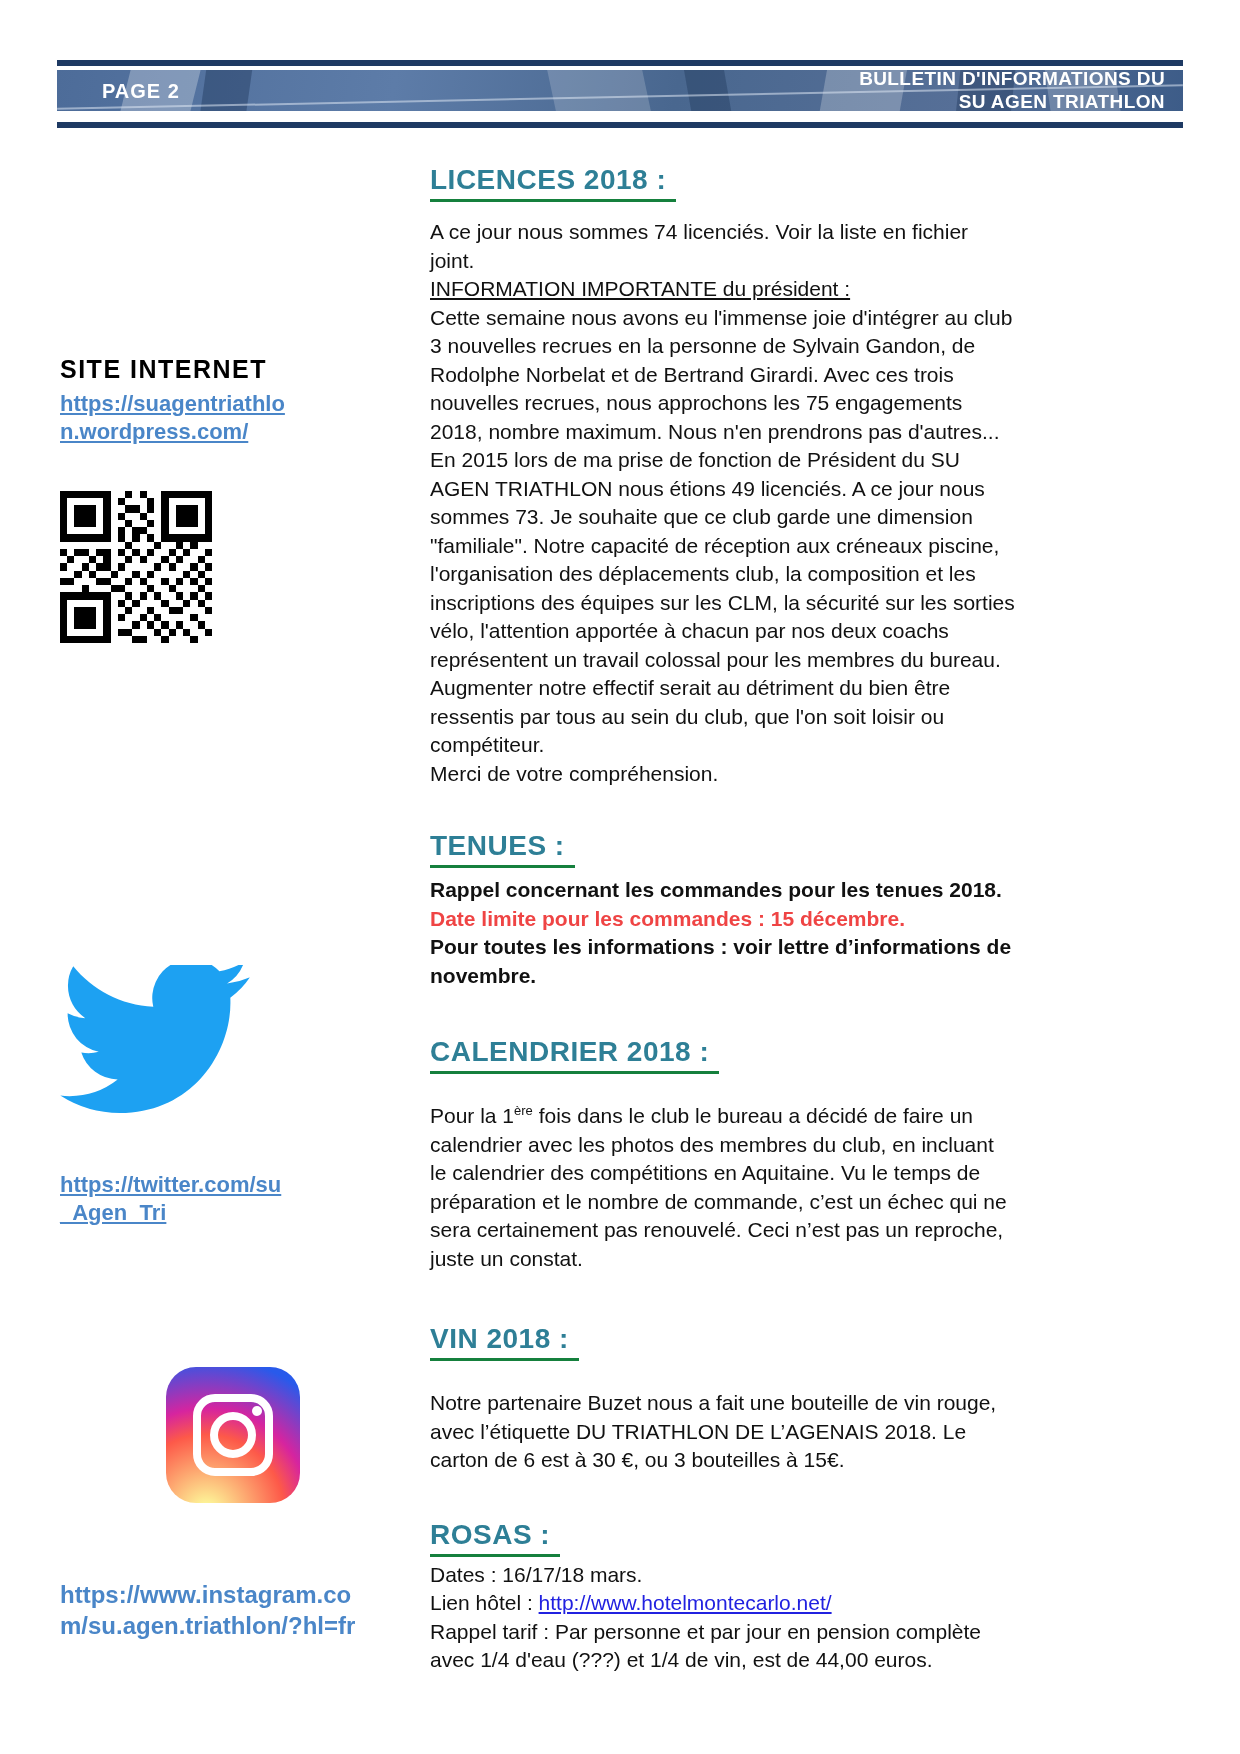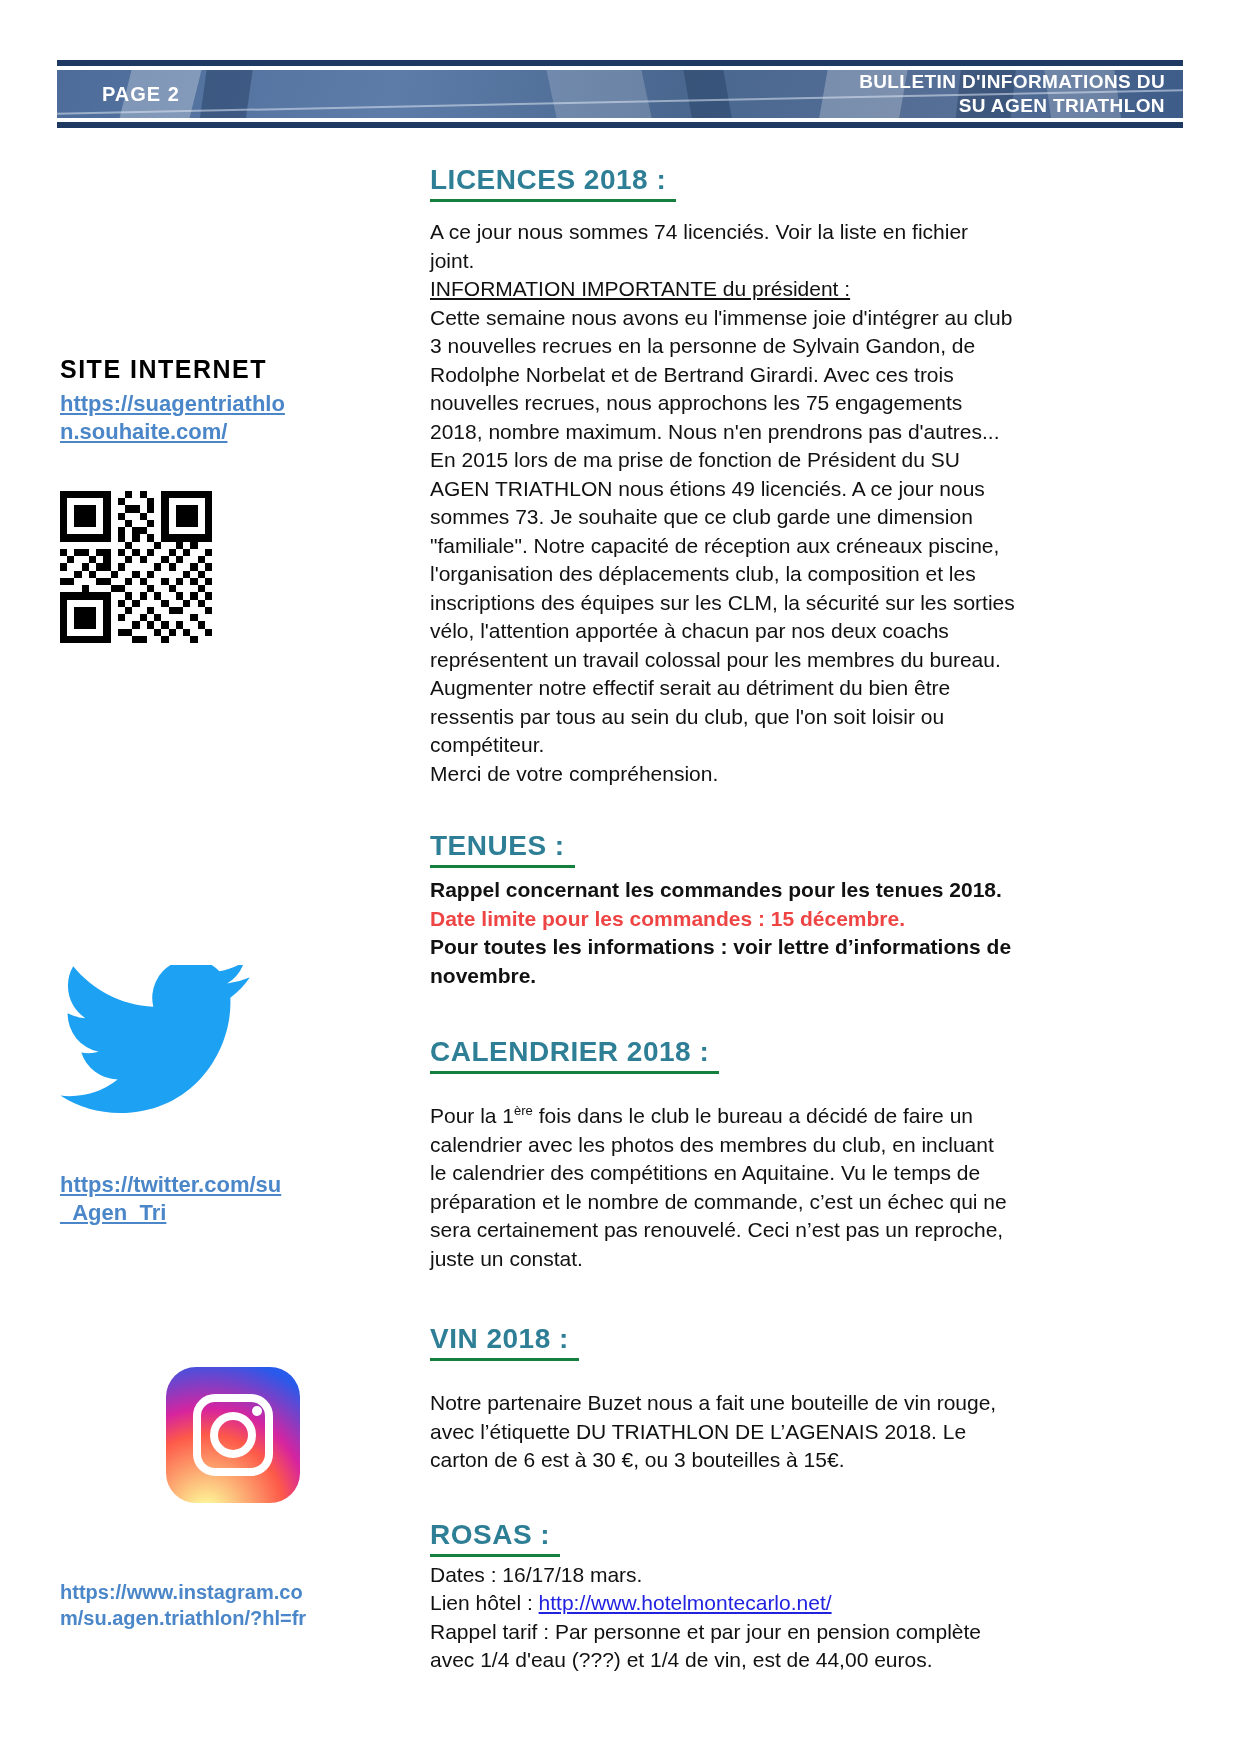--- a/index.html
+++ b/index.html
@@ -2,21 +2,21 @@
 <html lang="fr"><head>
 <meta charset="utf-8">
 <style>
   html,body{margin:0;padding:0;background:#e8e8e8;}
   .page{position:relative;width:1240px;height:1754px;margin:0 auto;background:#ffffff;
         overflow:hidden;font-family:"Liberation Sans","DejaVu Sans",sans-serif;color:#111;}
 
   
   .topline{position:absolute;left:57px;right:57px;top:60px;height:6px;background:#1e3a63;}
   .botline{position:absolute;left:57px;right:57px;top:122px;height:6px;background:#1e3a63;}
-  .banner{position:absolute;left:57px;right:57px;top:70px;height:48px;overflow:hidden;
+  .banner{position:absolute;left:57px;right:57px;top:70px;height:41px;overflow:hidden;
           background:linear-gradient(100deg,#4d6c99 0%,#5d7ca8 30%,#49678f 55%,#566f97 80%,#3d5c88 100%);}
   .banner .sh{position:absolute;top:-10%;height:130%;}
   .sh1{left:6%;width:70px;background:rgba(255,255,255,.28);transform:skewX(-14deg);}
   .sh2{left:13%;width:46px;background:rgba(18,40,74,.35);transform:skewX(-8deg);}
   .sh3{left:44%;width:95px;background:rgba(255,255,255,.18);transform:skewX(12deg);}
   .sh4{left:56%;width:40px;background:rgba(18,40,74,.30);transform:skewX(10deg);}
   .sh5{left:68%;width:80px;background:rgba(255,255,255,.24);transform:skewX(-10deg);}
   .sh6{left:80%;width:55px;background:rgba(22,45,80,.35);transform:skewX(-6deg);}
   .sh7{left:88%;width:70px;background:rgba(255,255,255,.20);transform:skewX(8deg);}
   .shline{position:absolute;left:0;right:0;top:64%;height:2px;background:rgba(220,230,242,.55);transform:rotate(-1.2deg);}
@@ -29,21 +29,21 @@
   
   .sidebar{position:absolute;left:60px;top:130px;width:345px;text-align:left;}
   .site-title{margin-top:225px;font-size:25px;font-weight:bold;letter-spacing:1.5px;color:#000;}
   .side-link{display:block;margin-top:6px;font-size:22px;font-weight:bold;color:#4a86c8;
              text-decoration:underline;line-height:1.27;cursor:pointer;}
   .side-link span{display:block;}
   .qr-wrap{margin-top:45px;}
   .bird-wrap{margin-top:318px;}
   .tw-link{margin-top:52px;}
   .ig-wrap{margin-top:140px;display:flex;justify-content:center;}
-  .ig-link{margin-top:76px;font-size:20px;text-decoration:none;line-height:1.3;}
+  .ig-link{margin-top:76px;font-size:24px;text-decoration:none;line-height:1.3;}
 
   .ig-logo{position:relative;width:134px;height:136px;border-radius:30px;
            background:radial-gradient(circle at 30% 107%,#fdf497 0%,#fdf497 5%,#fd5949 45%,#d6249f 60%,#285AEB 90%);}
   .ig-frame{position:absolute;left:27px;top:27px;right:27px;bottom:27px;border:8px solid #fff;border-radius:22px;}
   .ig-lens{position:absolute;left:44px;top:45px;width:46px;height:46px;border:8px solid #fff;border-radius:50%;box-sizing:border-box;}
   .ig-dot{position:absolute;right:38px;top:39px;width:10px;height:10px;background:#fff;border-radius:50%;}
 
   
   .main{position:absolute;left:430px;top:130px;width:585px;}
   .h{display:inline-block;font-size:28px;font-weight:bold;color:#2e7f96;letter-spacing:.5px;
@@ -85,21 +85,21 @@
     </div>
   </div>
   <div class="botline"></div>
 
   <aside class="sidebar">
 
     <div class="site-title">SITE INTERNET</div>
 
     <a class="side-link">
       <span>https://suagentriathlo</span>
-      <span>n.souhaite.com/</span>
+      <span>n.wordpress.com/</span>
     </a>
 
     <div class="qr-wrap">
       <svg width="152" height="152" viewBox="0 0 21 21" shape-rendering="crispEdges" aria-hidden="true">
         <rect width="21" height="21" fill="#fff"></rect>
         <path fill="#000" d="M0 0h7v7H0z M14 0h7v7h-7z M0 14h7v7H0z"></path>
         <path fill="#fff" d="M1 1h5v5H1z M15 1h5v5h-5z M1 15h5v5H1z"></path>
         <path fill="#000" d="M2 2h3v3H2z M16 2h3v3h-3z M2 16h3v3H2z"></path>
         <path fill="#000" d="M8 6h1v1H8z M10 6h1v1h-1z M12 6h1v1h-1z M6 8h1v1H6z M6 10h1v1H6z M6 12h1v1H6z"></path>
         <path fill="#000" d="M9 0h1v1h-1z M11 0h1v1h-1z M8 1h1v1h-1z M12 1h1v1h-1z M9 2h1v1h-1z M10 2h1v1h-1z M12 2h1v1h-1z M8 3h1v1h-1z M11 3h1v1h-1z M9 4h1v1h-1z M12 4h1v1h-1z M8 5h1v1h-1z M10 5h1v1h-1z M11 5h1v1h-1z M9 7h1v1h-1z M13 7h1v1h-1z M16 7h1v1h-1z M18 7h1v1h-1z M0 8h1v1H0z M2 8h1v1H2z M3 8h1v1H3z M5 8h1v1H5z M8 8h1v1H8z M10 8h1v1h-1z M12 8h1v1h-1z M15 8h1v1h-1z M17 8h1v1h-1z M20 8h1v1h-1z M1 9h1v1H1z M4 9h1v1H4z M6 9h1v1H6z M9 9h1v1H9z M11 9h1v1h-1z M14 9h1v1h-1z M16 9h1v1h-1z M19 9h1v1h-1z M0 10h1v1H0z M3 10h1v1H3z M5 10h1v1H5z M8 10h1v1H8z M13 10h1v1h-1z M15 10h1v1h-1z M18 10h1v1h-1z M20 10h1v1h-1z M2 11h1v1H2z M4 11h1v1H4z M7 11h1v1H7z M10 11h1v1h-1z M12 11h1v1h-1z M17 11h1v1h-1z M19 11h1v1h-1z M0 12h1v1H0z M1 12h1v1H1z M5 12h1v1H5z M6 12h1v1H6z M9 12h1v1H9z M11 12h1v1h-1z M14 12h1v1h-1z M16 12h1v1h-1z M18 12h1v1h-1z M20 12h1v1h-1z M3 13h1v1H3z M7 13h1v1H7z M8 13h1v1H8z M12 13h1v1h-1z M15 13h1v1h-1z M19 13h1v1h-1z M9 14h1v1H9z M11 14h1v1h-1z M13 14h1v1h-1z M16 14h1v1h-1z M18 14h1v1h-1z M20 14h1v1h-1z M8 15h1v1H8z M10 15h1v1h-1z M14 15h1v1h-1z M17 15h1v1h-1z M19 15h1v1h-1z M9 16h1v1H9z M12 16h1v1h-1z M15 16h1v1h-1z M16 16h1v1h-1z M20 16h1v1h-1z M8 17h1v1H8z M11 17h1v1h-1z M13 17h1v1h-1z M18 17h1v1h-1z M10 18h1v1h-1z M12 18h1v1h-1z M14 18h1v1h-1z M16 18h1v1h-1z M19 18h1v1h-1z M8 19h1v1H8z M9 19h1v1H9z M13 19h1v1h-1z M15 19h1v1h-1z M17 19h1v1h-1z M20 19h1v1h-1z M10 20h1v1h-1z M11 20h1v1h-1z M14 20h1v1h-1z M18 20h1v1h-1z"></path>

